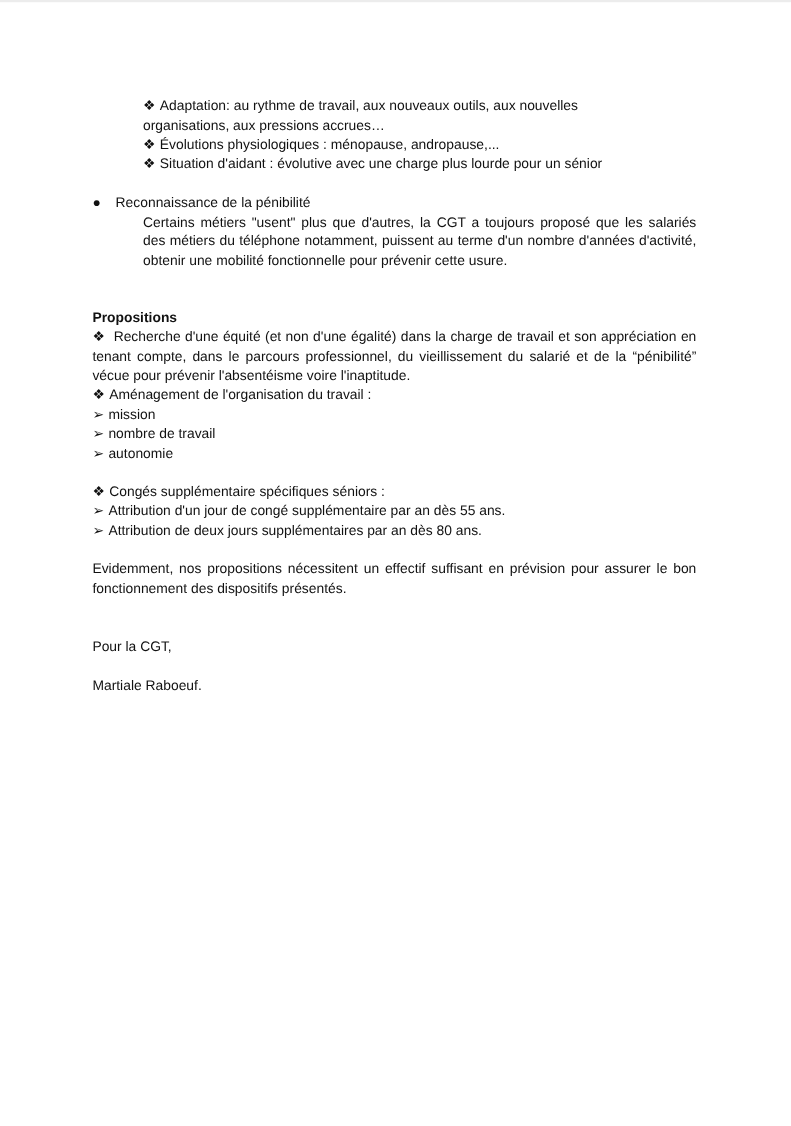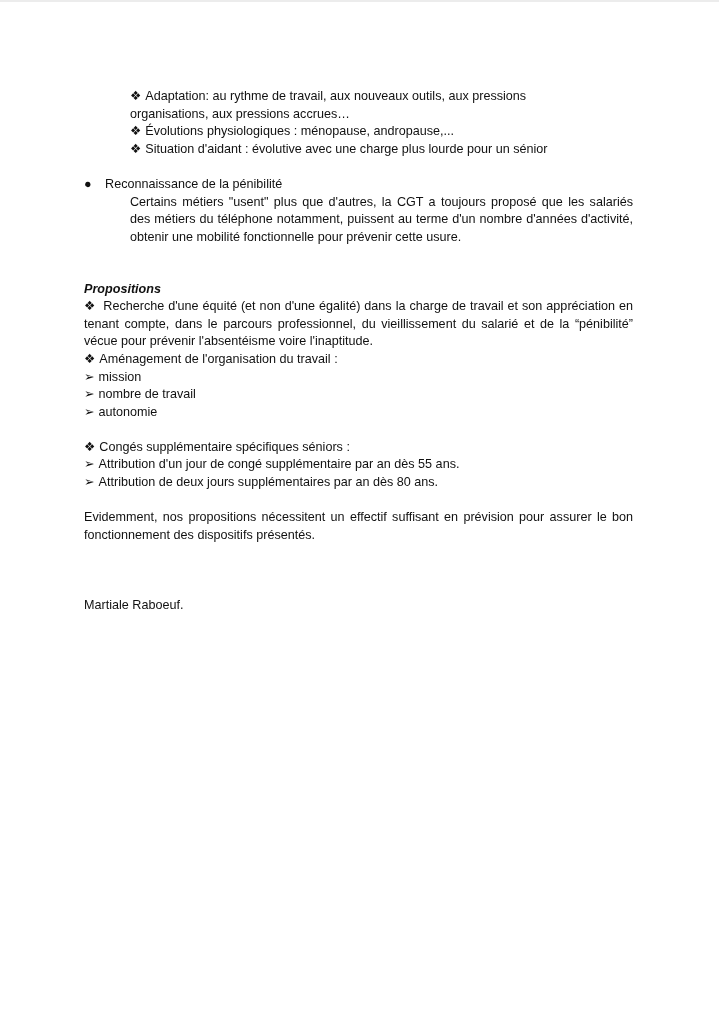--- a/index.html
+++ b/index.html
@@ -5,33 +5,33 @@
   html, body { margin:0; padding:0; background:#ffffff; }
   body { width:719px; height:1024px; position:relative; overflow:hidden;
          font-family:"Liberation Sans", sans-serif; color:#111; font-size:12.6px; }
   .topline { position:absolute; left:0; top:0; width:719px; height:2px; background:#ececec; }
   .page { position:absolute; left:84px; top:88px; width:549px; }
   .line { line-height:17.6px; white-space:nowrap; }
   .just { text-align:justify; text-align-last:left; white-space:normal; line-height:17.6px; }
   .indent { padding-left:46px; }
   .bullet { display:inline-block; }
   .gap { height:17.6px; }
-  .bold { font-weight:bold;font-style:italic; }
+  .bold { font-weight:bold; }
   .sym { display:inline-block; margin-right:4px; }
 </style>
 </head>
 <body>
 
 <div class="topline"></div>
 
 <div class="page">
 
   <div class="indent">
     <div class="line">
-      <span class="sym">❖</span><span>Adaptation: au rythme de travail, aux nouveaux outils, aux pressions</span>
+      <span class="sym">❖</span><span>Adaptation: au rythme de travail, aux nouveaux outils, aux nouvelles</span>
     </div>
     <div class="line">organisations, aux pressions accrues…</div>
     <div class="line">
       <span class="sym">❖</span><span>Évolutions physiologiques : ménopause, andropause,...</span>
     </div>
     <div class="line">
       <span class="sym">❖</span><span>Situation d'aidant : évolutive avec une charge plus lourde pour un sénior</span>
     </div>
   </div>
 
@@ -57,15 +57,16 @@
 
   <div class="line"><span class="sym">❖</span><span>Congés supplémentaire spécifiques séniors :</span></div>
   <div class="line"><span class="sym">➢</span><span>Attribution d'un jour de congé supplémentaire par an dès 55 ans.</span></div>
   <div class="line"><span class="sym">➢</span><span>Attribution de deux jours supplémentaires par an dès 80 ans.</span></div>
 
   <div class="gap"></div>
 
   <div class="just">Evidemment, nos propositions nécessitent un effectif suffisant en prévision pour assurer le bon fonctionnement des dispositifs présentés.</div>
   <div class="gap"></div>
   <div class="gap"></div>
+  <div class="line">Pour la CGT,</div>
   <div class="gap"></div>
   <div class="line">Martiale Raboeuf.</div>
 </div>
 
 </body></html>

